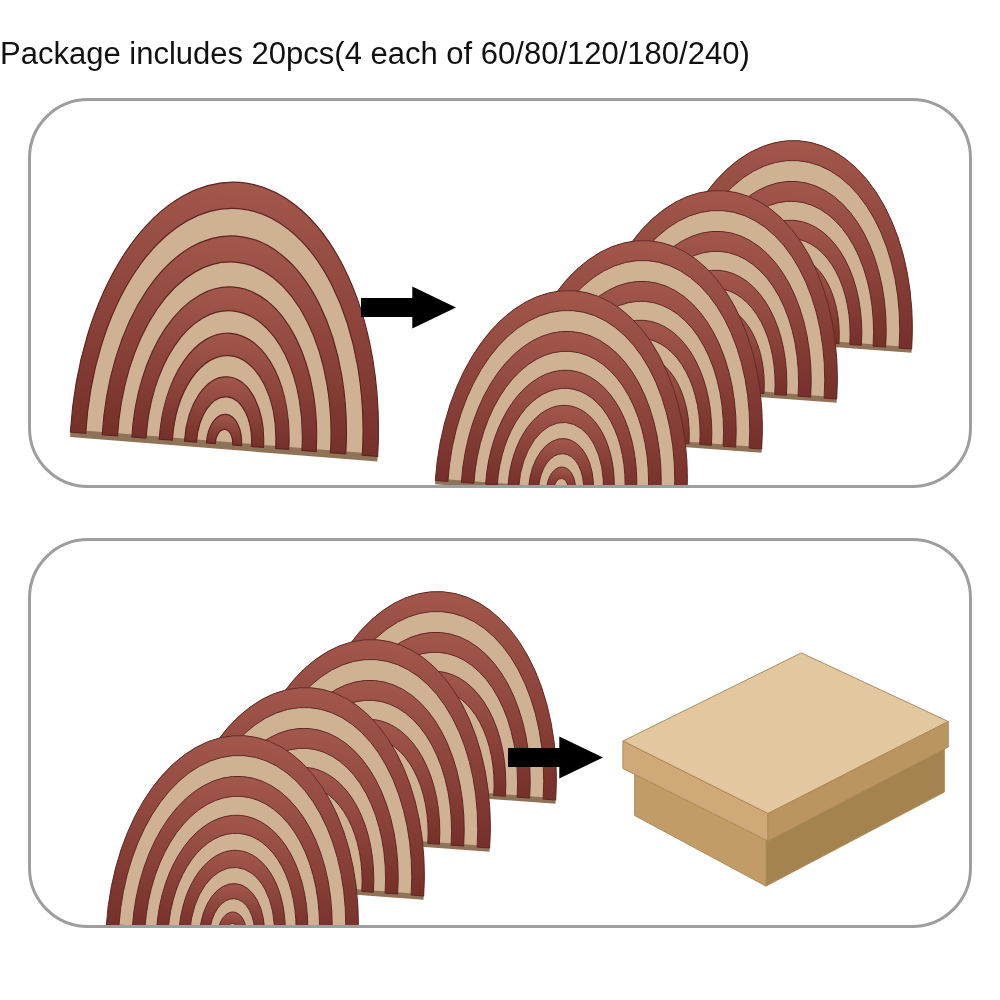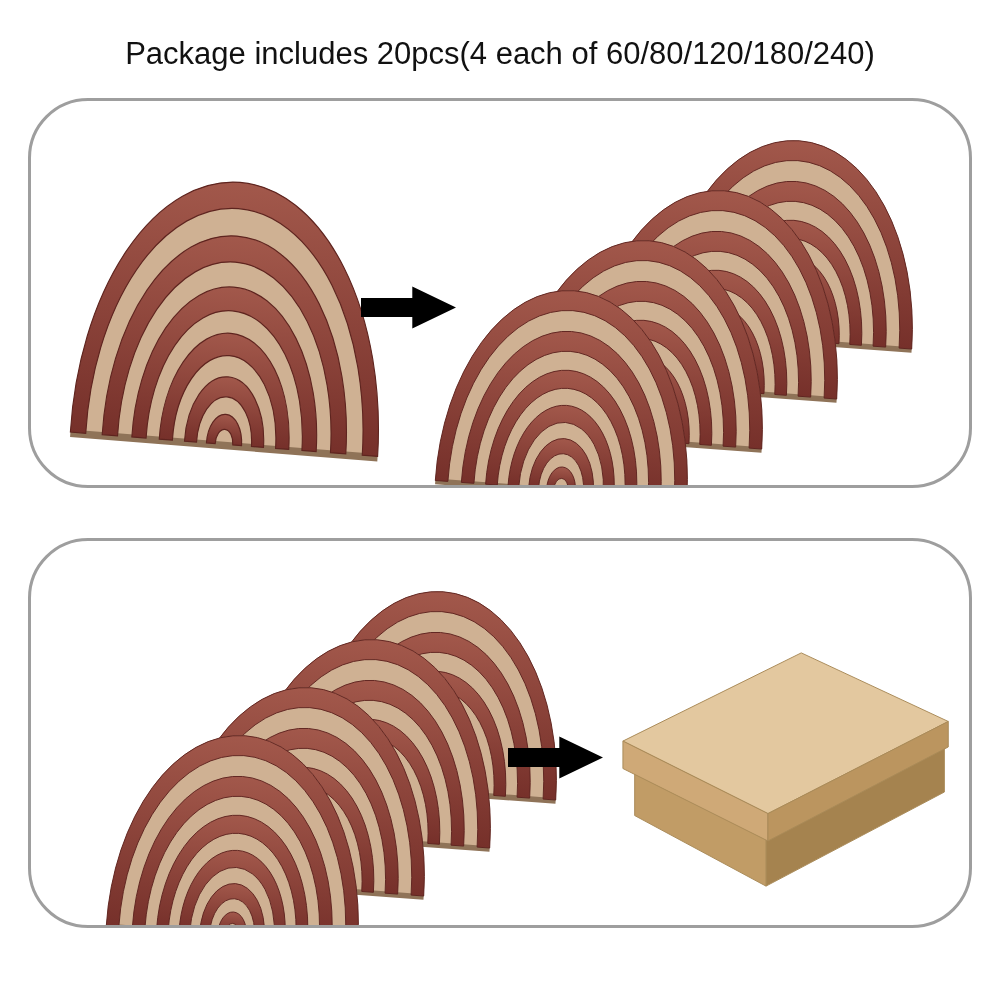--- a/index.html
+++ b/index.html
@@ -1,19 +1,19 @@
 <!DOCTYPE html>
 <html style="--panel-border: #9e9e9e; --arrow: #000000; --belt-grad-top: #a2584b; --belt-grad-bottom: #76302a; --belt-edge: #5e241f; --belt-inner-tan: #cfb193; --belt-base-line: #8f7358; --box-top: #e3c89f; --box-lid-left: #cfa977; --box-lid-right: #bb955f; --box-base-left: #c19c66; --box-base-right: #a5834f; --box-outline: #a98a58;"><head>
 <meta charset="utf-8">
 <style>
   html,body{margin:0;padding:0;background:#ffffff;}
   .page{position:relative;width:1000px;height:1000px;background:#ffffff;overflow:hidden;
         font-family:"Liberation Sans", sans-serif;}
   .title{position:absolute;top:36px;left:0;width:1000px;margin:0;
-         text-align:center;font-size:31px;font-weight:400;color:#111;
+         text-align:left;font-size:31px;font-weight:400;color:#111;
          letter-spacing:0px;white-space:nowrap;}
   .panel{position:absolute;left:28px;width:944px;height:390px;
          border:3px solid var(--panel-border,#9e9e9e);
          border-radius:60px;box-sizing:border-box;background:#fff;}
   .panel1{top:98px;}
   .panel2{top:538px;}
   .panel svg{position:absolute;left:0;top:0;}
   .defs-holder{position:absolute;width:0;height:0;overflow:hidden;}
 </style>
 </head>

